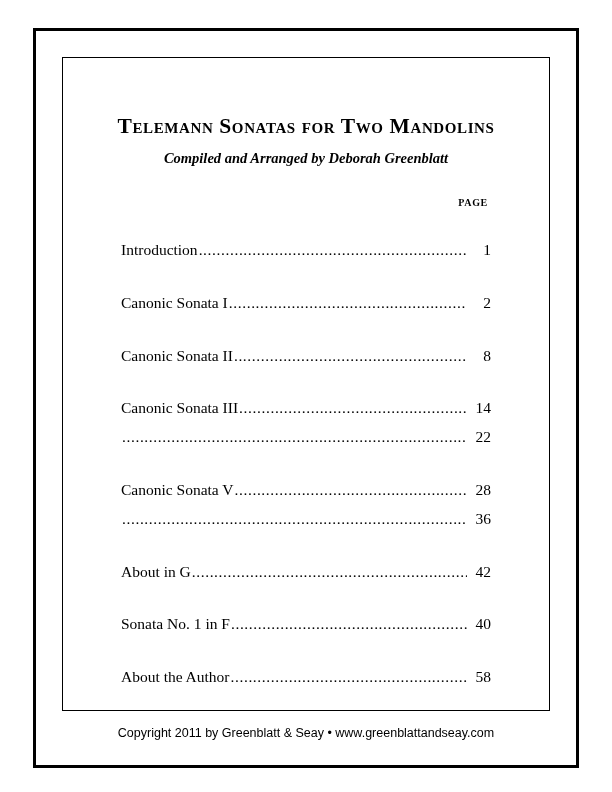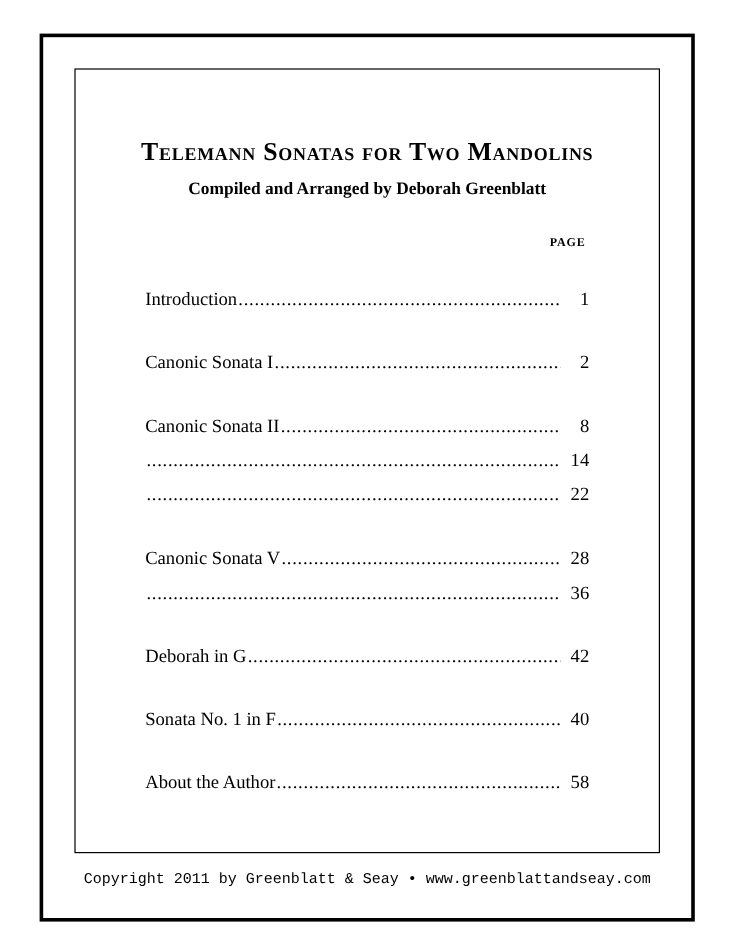--- a/index.html
+++ b/index.html
@@ -61,20 +61,21 @@
     letter-spacing: 0.6px;
     color: #000000;
     line-height: 1.1;
   }
   .doc-subtitle {
     margin: 0;
     padding: 11px 0 0 0;
     text-align: center;
     font-family: "Liberation Serif", serif;
     font-size: 14.5px;
+    font-style: italic;
     font-weight: bold;
     color: #000000;
   }
   .toc {
     margin: 0 auto;
     padding: 0;
     width: 370px;
   }
   .page-col-head {
     text-align: right;
@@ -116,21 +117,21 @@
     min-width: 22px;
     text-align: right;
     white-space: nowrap;
   }
   .footer {
     position: absolute;
     left: 62px;
     top: 726px;
     width: 488px;
     text-align: center;
-    font-family: Liberation Mono, monospace;
+    font-family: Liberation Sans, sans-serif;
     font-size: 12.5px;
     color: #000000;
   }
 </style>
 </head>
 <body>
 
 <div class="page">
 
   <div class="outer-frame"></div>
@@ -153,38 +154,39 @@
           <span class="toc-label">Canonic Sonata I</span>
           <span class="toc-dots">................................................................................................................................</span>
           <span class="toc-pageno">2</span>
         </li>
         <li class="toc-row">
           <span class="toc-label">Canonic Sonata II</span>
           <span class="toc-dots">................................................................................................................................</span>
           <span class="toc-pageno">8</span>
         </li>
         <li class="toc-row">
+          <span class="toc-label">Canonic Sonata III</span>
           <span class="toc-dots">................................................................................................................................</span>
           <span class="toc-pageno">14</span>
         </li>
         <li class="toc-row">
           <span class="toc-dots">................................................................................................................................</span>
           <span class="toc-pageno">22</span>
         </li>
         <li class="toc-row">
           <span class="toc-label">Canonic Sonata V</span>
           <span class="toc-dots">................................................................................................................................</span>
           <span class="toc-pageno">28</span>
         </li>
         <li class="toc-row">
           <span class="toc-dots">................................................................................................................................</span>
           <span class="toc-pageno">36</span>
         </li>
         <li class="toc-row">
-          <span class="toc-label">Deborah in G</span>
+          <span class="toc-label">About in G</span>
           <span class="toc-dots">................................................................................................................................</span>
           <span class="toc-pageno">42</span>
         </li>
         <li class="toc-row">
           <span class="toc-label">Sonata No. 1 in F</span>
           <span class="toc-dots">................................................................................................................................</span>
           <span class="toc-pageno">40</span>
         </li>
         <li class="toc-row">
           <span class="toc-label">About the Author</span>

